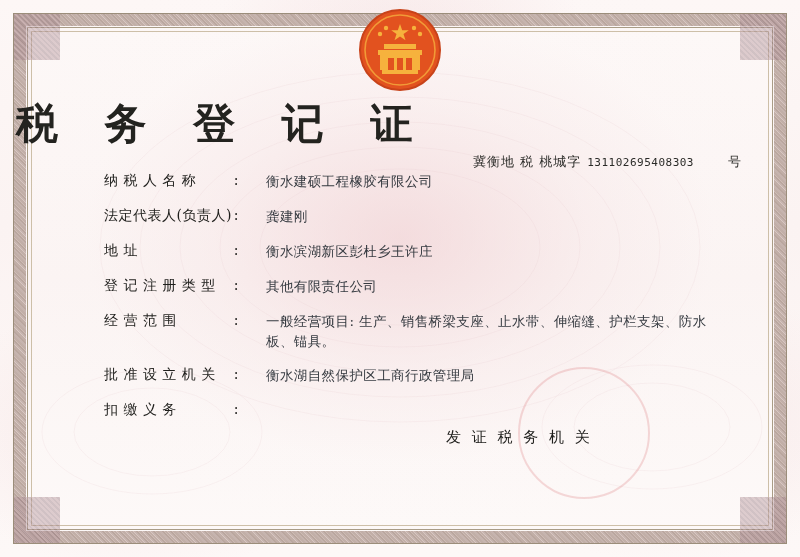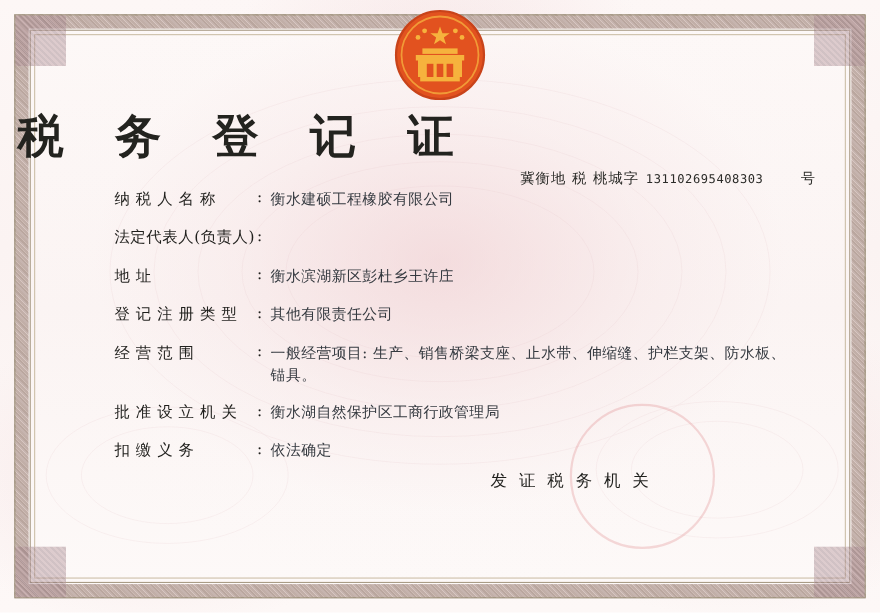--- a/index.html
+++ b/index.html
@@ -160,20 +160,21 @@
     flex: 1;
     font-family: "DejaVu Serif", serif;
     font-size: 13.5px;
     color: #3a3a3a;
     letter-spacing: 0.4px;
     padding-left: 4px;
     line-height: 1.45;
   }
   .value.ink {
     color: #353a40;
+    margin-left: 20px;
   }
 
   
   .issuer {
     position: absolute;
     right: 104px;
     bottom: 96px;
     width: 250px;
     text-align: left;
   }
@@ -287,20 +288,21 @@
 
     <div class="row">
       <div class="label">纳 税 人 名 称</div>
       <div class="colon">:</div>
       <div class="value ink">衡水建硕工程橡胶有限公司</div>
     </div>
 
     <div class="row">
       <div class="label">法定代表人(负责人)</div>
       <div class="colon">:</div>
+      <div class="value ink">龚建刚</div>
     </div>
 
     <div class="row">
       <div class="label">地          址</div>
       <div class="colon">:</div>
       <div class="value ink">衡水滨湖新区彭杜乡王许庄</div>
     </div>
 
     <div class="row">
       <div class="label">登 记 注 册 类 型</div>
@@ -316,21 +318,20 @@
 
     <div class="row">
       <div class="label">批 准 设 立 机 关</div>
       <div class="colon">:</div>
       <div class="value ink">衡水湖自然保护区工商行政管理局</div>
     </div>
 
     <div class="row">
       <div class="label">扣 缴 义 务</div>
       <div class="colon">:</div>
-      <div class="value ink">依法确定</div>
     </div>
 
   </div>
 
   <div class="seal"></div>
   <div class="issuer">
     <div class="issuer-title">发 证 税 务 机 关</div>
   </div>
 
 

